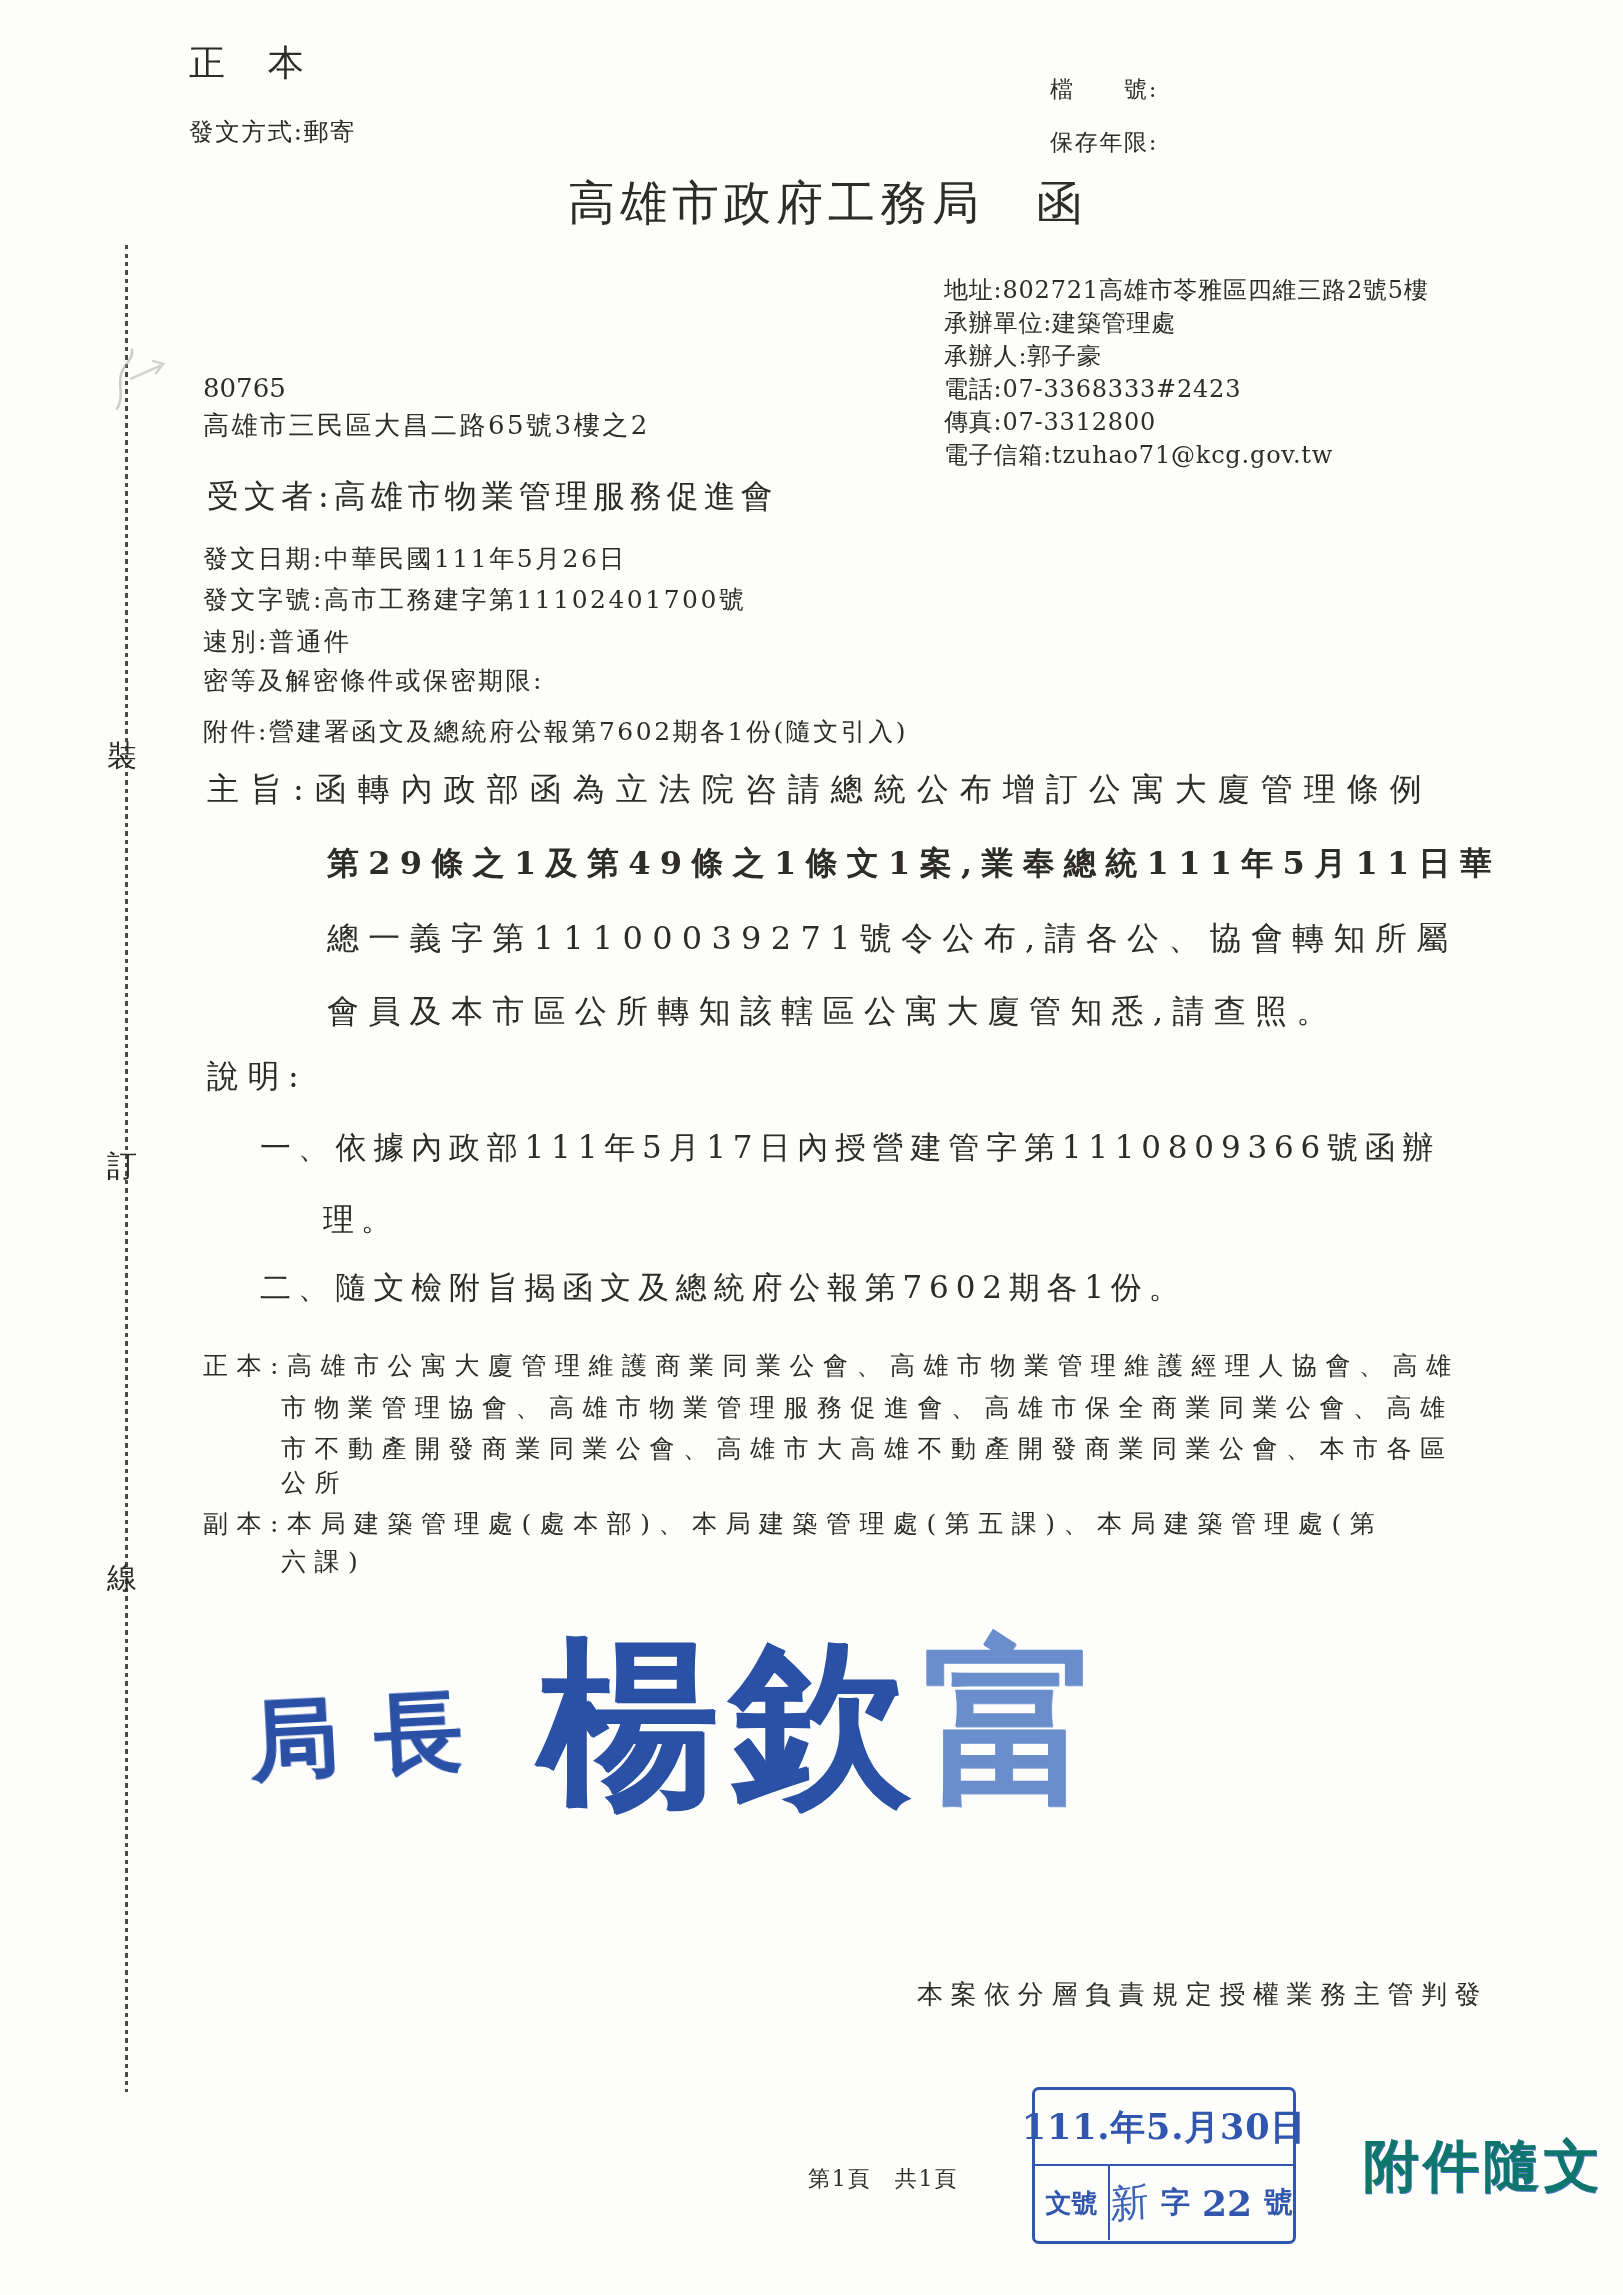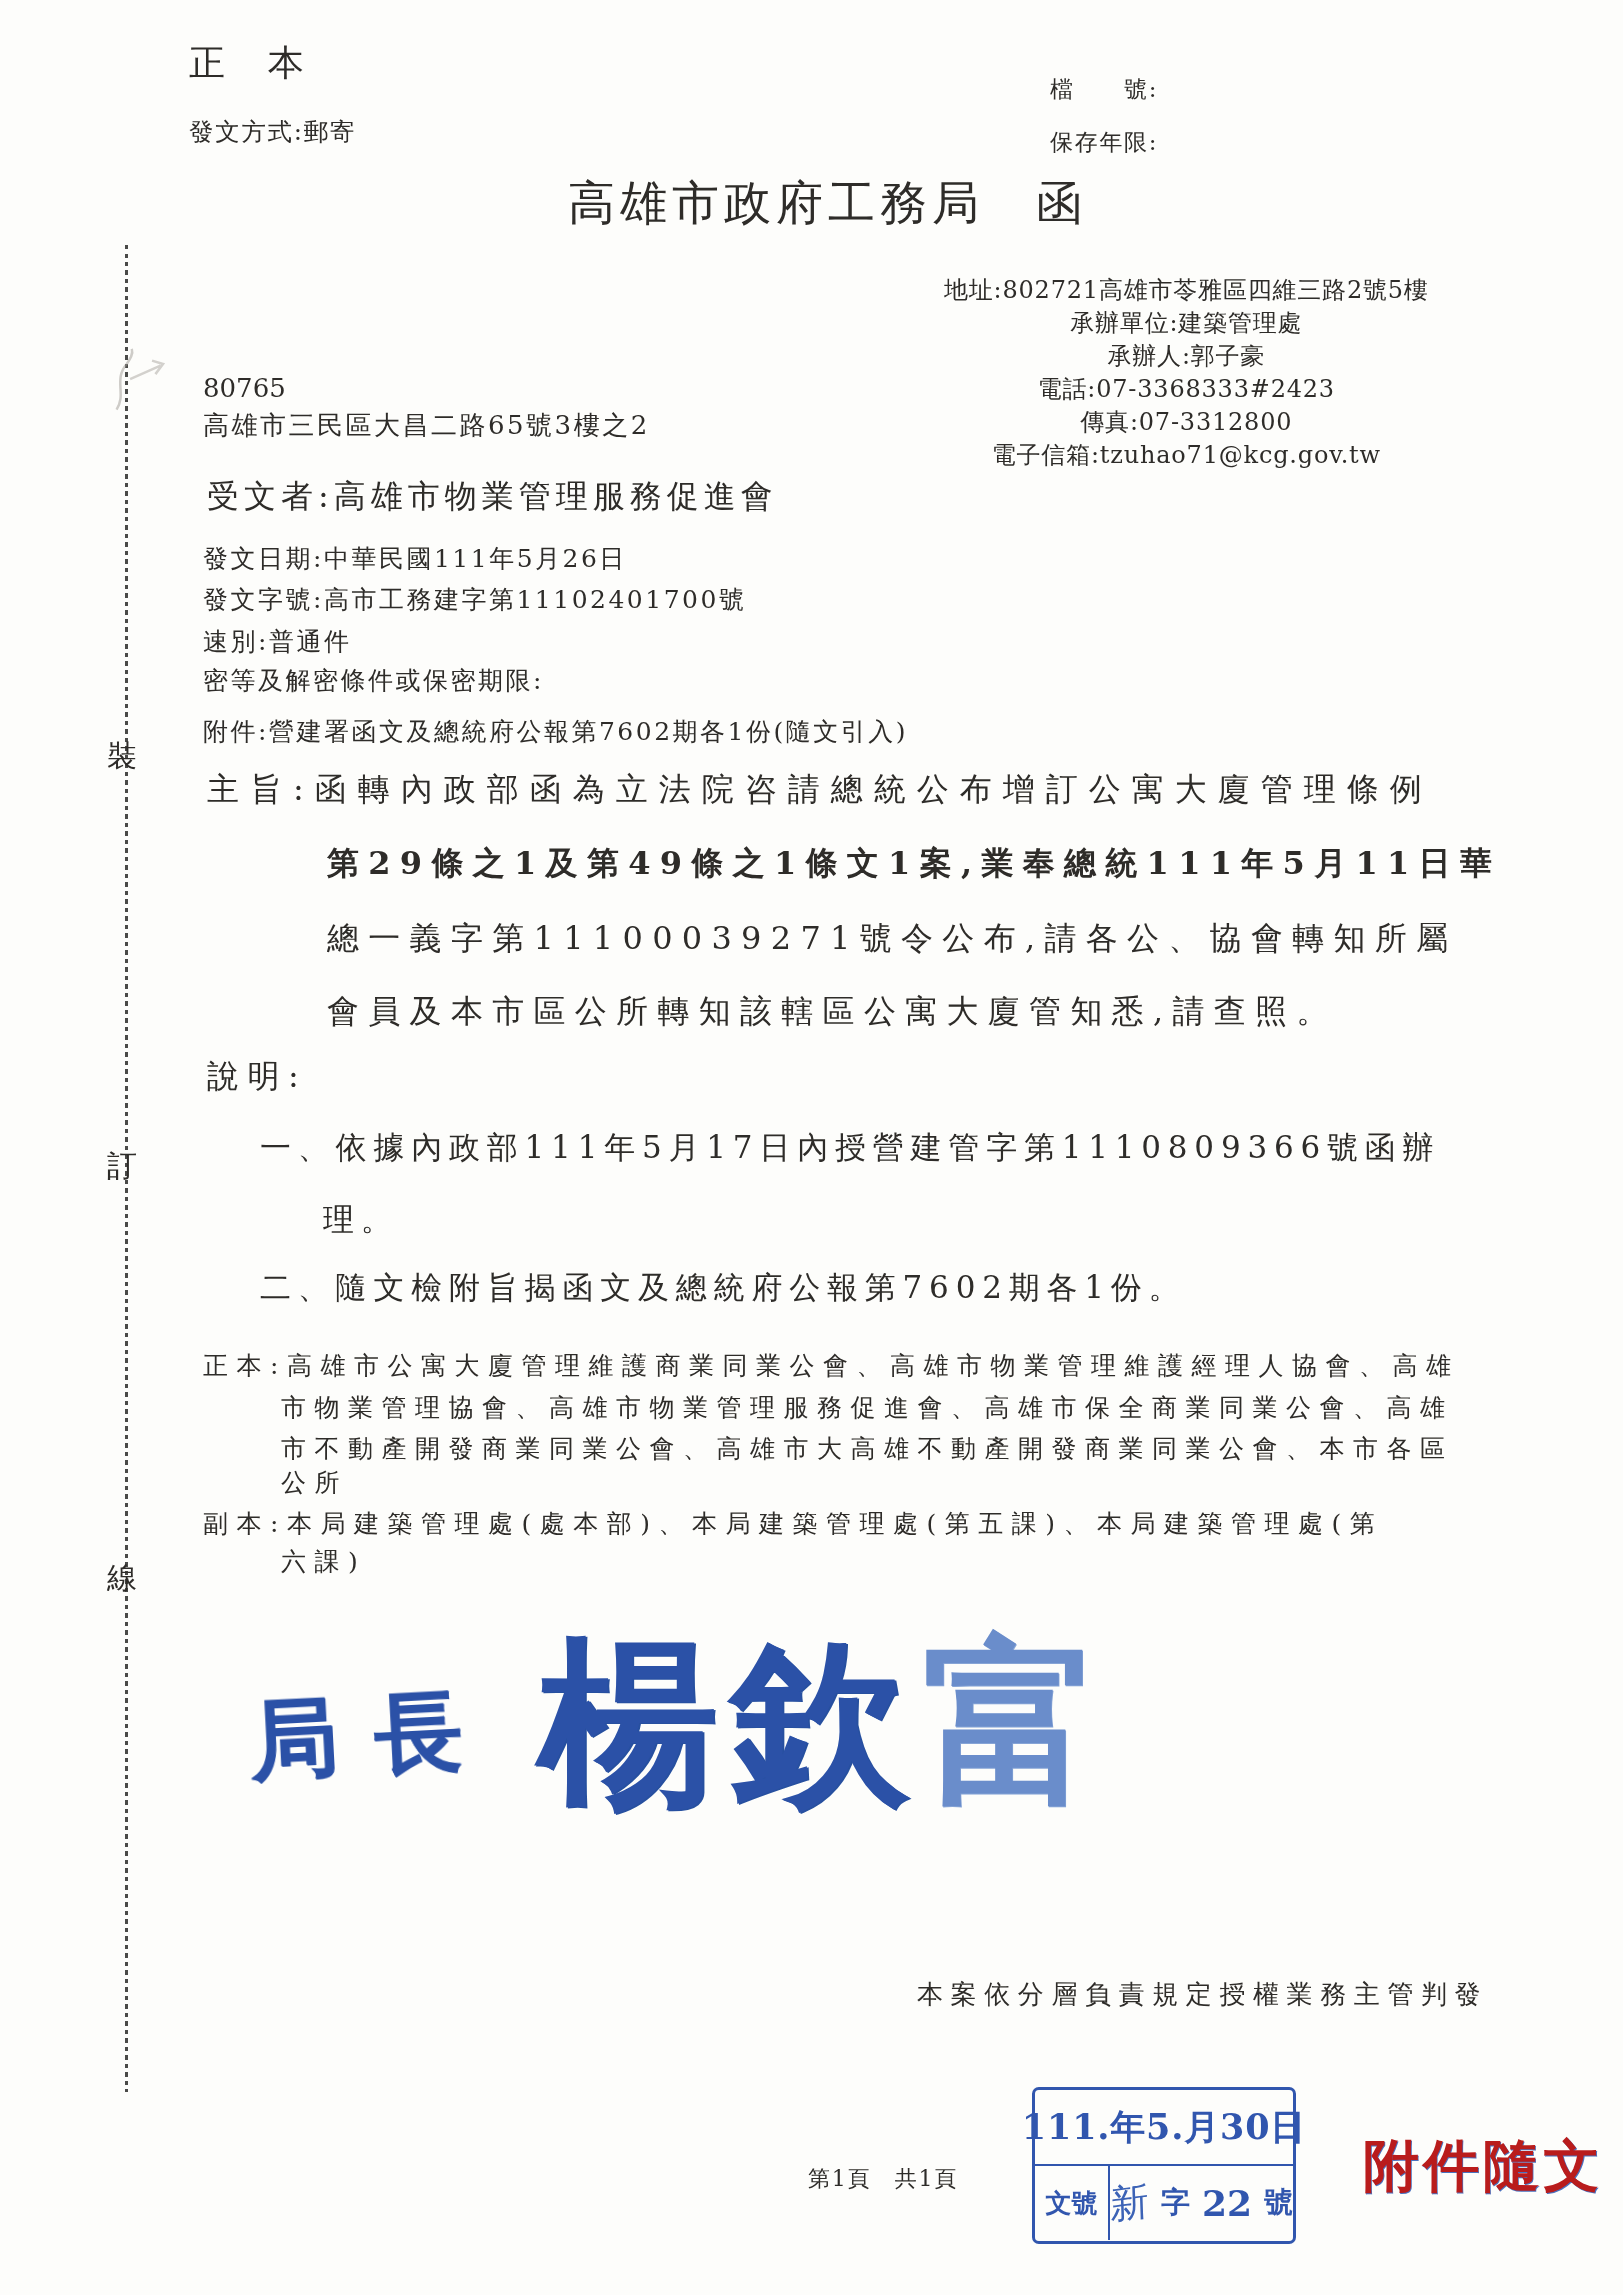--- a/index.html
+++ b/index.html
@@ -15,21 +15,21 @@
 
   
   .copy-type{left:189px;top:39px;font-size:36px;letter-spacing:3.4px;}
   .delivery{left:189px;top:115px;font-size:24.5px;letter-spacing:1.7px;}
   .file-no{left:1050px;top:74px;font-size:23px;letter-spacing:1.7px;}
   .retention{left:1050px;top:127px;font-size:23px;letter-spacing:1.7px;}
   .doc-title{left:568px;top:172px;font-size:47px;letter-spacing:5px;}
 
   
   .sender{left:944px;top:274px;font-size:24px;line-height:33px;letter-spacing:0.8px;}
-  .sender div{white-space:nowrap;text-align:center;}
+  .sender div{white-space:nowrap;}
 
   
   .zip{left:203px;top:373px;font-size:26px;}
   .recv-addr{left:203px;top:408px;font-size:26px;letter-spacing:2.5px;}
   .recv-line{left:207px;top:475px;font-size:32px;letter-spacing:5px;}
 
   
   .meta{font-size:25px;letter-spacing:2.5px;left:203px;}
   .m1{top:542px;}.m2{top:583px;}.m3{top:625px;}.m4{top:664px;}.m5{top:703px;margin-top:12px;}
 
@@ -75,21 +75,21 @@
     font-size:35px;font-weight:700;letter-spacing:0.8px;border-bottom:2.5px solid #3156ae;}
   .stamp-bottom{display:flex;height:74px;}
   .stamp-cell-label{width:74px;border-right:2.5px solid #3156ae;display:flex;
     align-items:center;justify-content:center;font-size:26px;font-weight:700;}
   .stamp-cell-value{flex:1;display:flex;align-items:center;justify-content:center;
     gap:12px;font-size:29px;font-weight:700;}
   .hand-char{font-size:39px;font-weight:400;display:inline-block;
     transform:rotate(-7deg) skewX(-5deg);color:#3c63b6;}
   .stamp-num{font-size:36px;}
   .attach-note{left:1363px;top:2129px;font-size:56px;font-weight:700;
-    color:#b91c1c;letter-spacing:4.2px;filter:blur(0.3px);text-shadow:0.8px 0.8px 0 #4a72c0;}
+    color:#0f766e;letter-spacing:4.2px;filter:blur(0.3px);text-shadow:0.8px 0.8px 0 #4a72c0;}
 
   
   .binding-line{left:125px;top:245px;width:2.5px;height:1847px;
     background:repeating-linear-gradient(to bottom,#4a4a48 0 4.2px,transparent 4.2px 8.5px);}
   .bind-char{left:107px;font-size:30px;letter-spacing:0;}
   .b1{top:736px;}.b2{top:1146px;}.b3{top:1558px;}
   .pencil-mark{left:98px;top:335px;opacity:.5;}
 </style>
 </head>
 <body>

